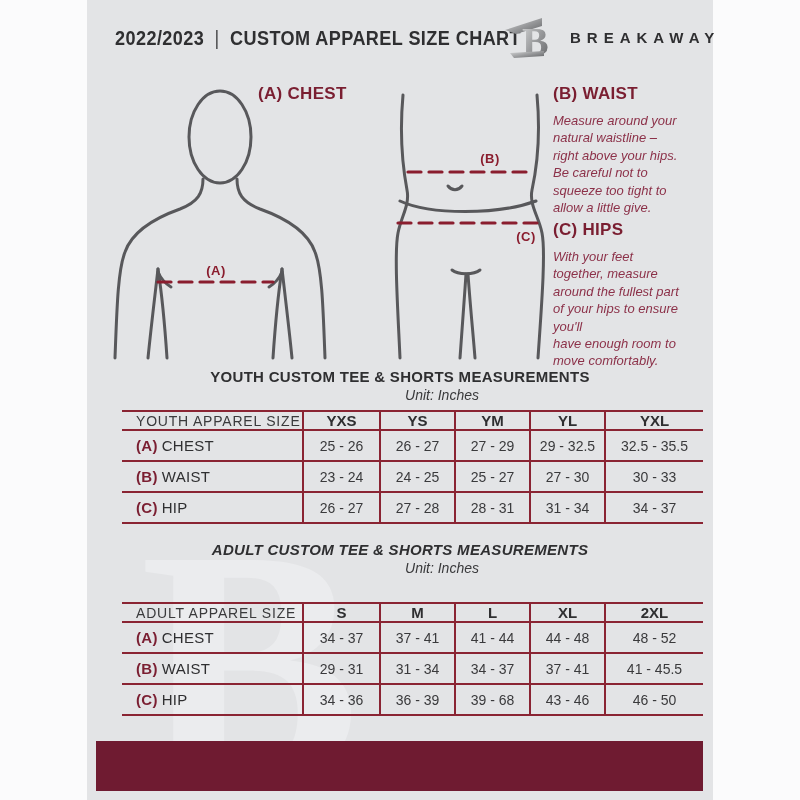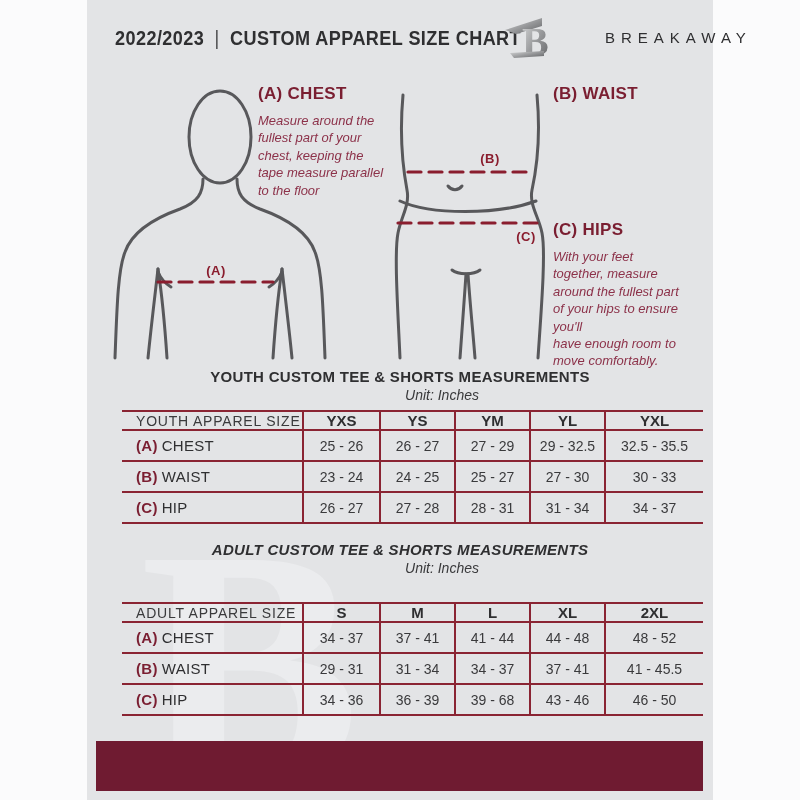--- a/index.html
+++ b/index.html
@@ -21,21 +21,21 @@
   .content-bg{position:absolute;left:87px;top:0;width:626px;height:800px;background:var(--bg);z-index:0;}
   .watermark{position:absolute;left:140px;top:500px;z-index:1;font-family:"Liberation Serif",serif;
     font-weight:bold;font-size:330px;line-height:1;color:#f0f1f3;opacity:.65;}
   .layer{position:absolute;z-index:2;}
 
   
   .hdr-title{left:115px;top:26px;font-size:21px;font-weight:700;color:var(--ink);
     letter-spacing:.5px;white-space:nowrap;transform:scaleX(.86);transform-origin:left center;}
   .hdr-title .sep{margin:0 12px;font-weight:400;color:#4a4a4c;}
   .logo{left:502px;top:13px;}
-  .brand{left:605px;top:29px;font-size:15px;font-weight:400;letter-spacing:6px;color:var(--ink);white-space:nowrap;}
+  .brand{left:570px;top:29px;font-size:15px;font-weight:700;letter-spacing:6px;color:var(--ink);white-space:nowrap;}
 
   
   .fig path,.fig ellipse{fill:none;stroke:var(--figure);stroke-width:3;stroke-linecap:round;}
   .fig .dash{stroke:var(--dash);stroke-width:3.2;stroke-dasharray:13 8;}
   .fig text{font:700 13px "Liberation Sans",sans-serif;fill:var(--dash);letter-spacing:.5px;}
 
   
   .instr{width:160px;}
   .instr h3{font-size:17px;font-weight:800;color:var(--maroon);letter-spacing:.3px;margin-bottom:8px;}
   .instr p{font-size:13px;font-style:italic;color:var(--maroon-body);line-height:1.34;white-space:pre-line;}
@@ -118,28 +118,29 @@
     <path d="M 78,181 C 76,210 74,240 72,265"></path>
     <path d="M 80,181 C 82,210 85,240 87,265"></path>
     <path class="dash" d="M 20,79 L 144,79"></path>
     <path class="dash" d="M 10,130 L 152,130"></path>
     <text x="102" y="70" text-anchor="middle">(B)</text>
     <text x="138" y="148" text-anchor="middle">(C)</text>
   </svg>
 
   <div class="layer instr pos-a">
     <h3>(A) CHEST</h3>
-    <p>Measure around the
-fullest part of your
-chest, keeping the
-tape measure parallel
-to the floor</p>
   </div>
   <div class="layer instr pos-b">
     <h3>(B) WAIST</h3>
+    <p>Measure around your
+natural waistline –
+right above your hips.
+Be careful not to
+squeeze too tight to
+allow a little give.</p>
   </div>
   <div class="layer sec-title" style="top:368px;">YOUTH CUSTOM TEE &amp; SHORTS MEASUREMENTS</div>
 
   <div class="layer instr pos-c">
     <h3>(C) HIPS</h3>
     <p>With your feet
 together, measure
 around the fullest part
 of your hips to ensure
 you'll

